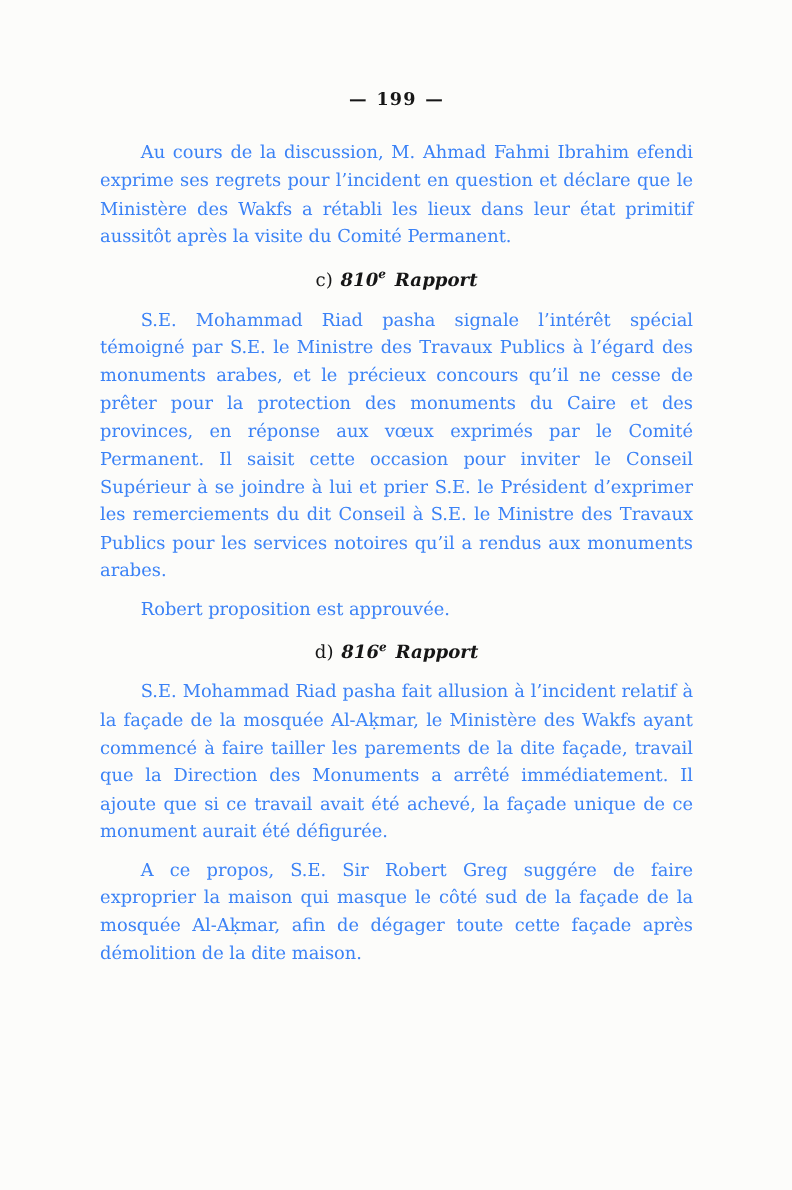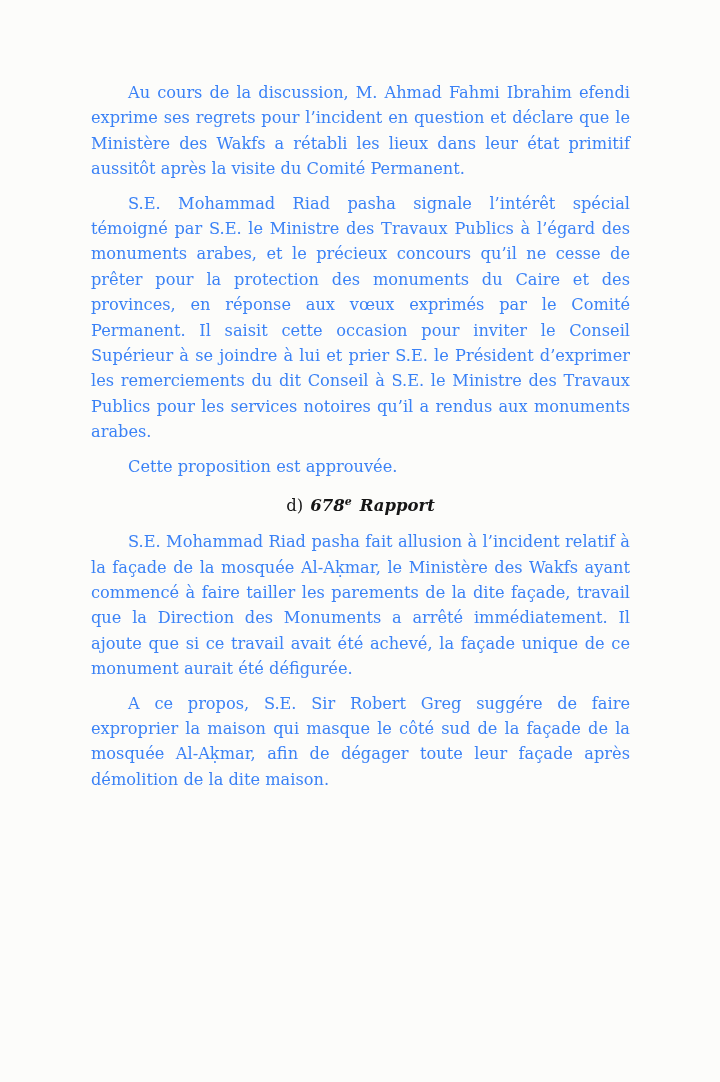--- a/index.html
+++ b/index.html
@@ -62,31 +62,37 @@
     line-height: 0;
     margin-right: 8px;
   }
 </style>
 </head>
 <body>
 
 <div class="page">
   <div class="content">
 
+    <div class="page-header">
+      <span class="dash">—</span><span>199</span><span class="dash">—</span>
+    </div>
 
     <p class="paragraph">Au cours de la discussion, M. Ahmad Fahmi Ibrahim efendi exprime ses regrets pour l’incident en question et déclare que le Ministère des Wakfs a rétabli les lieux dans leur état primitif aussitôt après la visite du Comité Permanent.</p>
 
+    <div class="section-heading">
+      <span class="h-label">c)</span><span class="h-number">810</span><sup class="h-ordinal">e</sup><span class="h-title">Rapport</span>
+    </div>
 
     <p class="paragraph">S.E. Mohammad Riad pasha signale l’intérêt spécial témoigné par S.E. le Ministre des Travaux Publics à l’égard des monuments arabes, et le précieux concours qu’il ne cesse de prêter pour la protection des monuments du Caire et des provinces, en réponse aux vœux exprimés par le Comité Permanent. Il saisit cette occasion pour inviter le Conseil Supérieur à se joindre à lui et prier S.E. le Président d’exprimer les remerciements du dit Conseil à S.E. le Ministre des Travaux Publics pour les services notoires qu’il a rendus aux monuments arabes.</p>
 
-    <p class="paragraph">Cette proposition est approuvée.</p>
+    <p class="paragraph">Robert proposition est approuvée.</p>
 
     <div class="section-heading">
-      <span class="h-label">d)</span><span class="h-number">678</span><sup class="h-ordinal">e</sup><span class="h-title">Rapport</span>
+      <span class="h-label">d)</span><span class="h-number">816</span><sup class="h-ordinal">e</sup><span class="h-title">Rapport</span>
     </div>
 
     <p class="paragraph">S.E. Mohammad Riad pasha fait allusion à l’incident relatif à la façade de la mosquée Al-Aḳmar, le Ministère des Wakfs ayant commencé à faire tailler les parements de la dite façade, travail que la Direction des Monuments a arrêté immédiatement. Il ajoute que si ce travail avait été achevé, la façade unique de ce monument aurait été défigurée.</p>
 
 
-    <p class="paragraph">A ce propos, S.E. Sir Robert Greg suggére de faire exproprier la maison qui masque le côté sud de la façade de la mosquée Al-Aḳmar, afin de dégager toute leur façade après démolition de la dite maison.</p>
+    <p class="paragraph">A ce propos, S.E. Sir Robert Greg suggére de faire exproprier la maison qui masque le côté sud de la façade de la mosquée Al-Aḳmar, afin de dégager toute cette façade après démolition de la dite maison.</p>
 
   </div>
 </div>
 
 </body></html>

